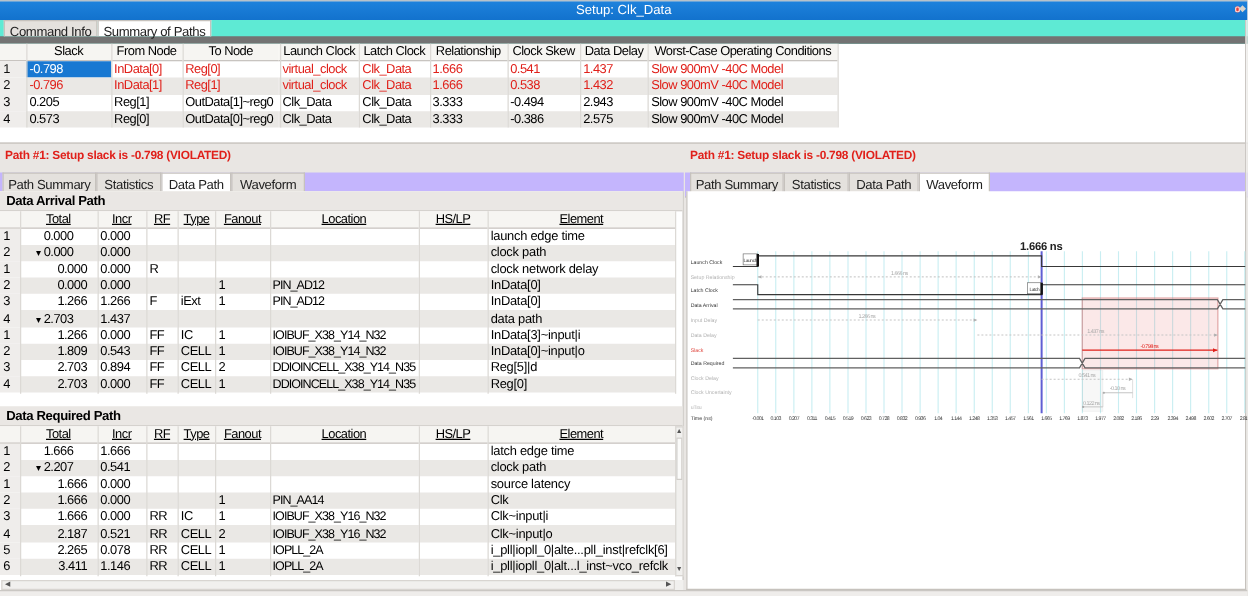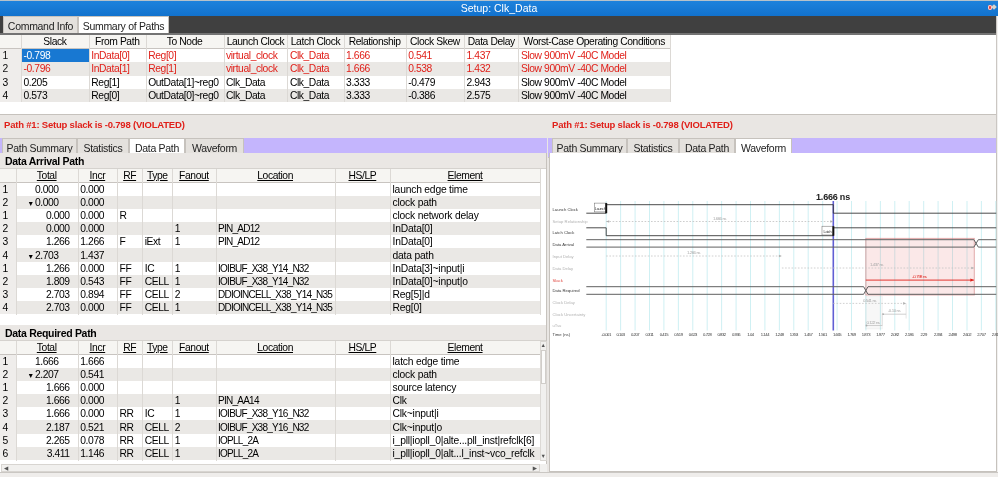--- a/index.html
+++ b/index.html
@@ -8,21 +8,21 @@
 .abs { position:absolute; }
 
 
 #titlebar { left:0; top:0; width:998px; height:16px; background:linear-gradient(#1e82dc,#1272cd); color:#fff;
   font-size:10.5px; text-align:center; line-height:15px; }
 #titlebar { border-top:1px solid #b7c2ca; }
 #dot1 { position:absolute; left:987.5px; top:5px; width:4.5px; height:4.5px; border-radius:50%; background:#e8413c; box-shadow:inset 0 0 0 1px #f7d5d4; }
 #dot2 { position:absolute; left:992px; top:5px; width:4px; height:4px; background:#d7d3cc; transform:rotate(45deg); }
 
 
-.tabrow { background:#404040; border-bottom:2px solid #737373; }
+.tabrow { background:#5eead4; border-bottom:6px solid #737373; }
 .tab { position:absolute; top:0; height:100%; border:1px solid #c6c2bd; border-bottom:none;
   background:#e4e1dd; color:#222; font-size:10.5px; letter-spacing:-0.3px; text-align:center; }
 .tab.active { background:#fff; height:101%; }
 #tabs1 { left:0; top:16px; width:998px; height:19px; }
 #tabs1 .tab { line-height:18px; }
 
 
 table { border-collapse:separate; border-spacing:0; table-layout:fixed; font-size:10.3px; letter-spacing:-0.4px; color:#000; }
 td,th { padding:0 0 0 2.5px; overflow:hidden; white-space:nowrap; }
 th { font-weight:normal; text-align:center; background:#f6f5f2; border-bottom:1px solid #c8c4c0; padding:0; }
@@ -98,21 +98,21 @@
       <col style="width:56.2px">
       <col style="width:62.1px">
       <col style="width:58.4px">
       <col style="width:54.4px">
       <col style="width:151.5px">
     </colgroup>
   <tbody>
       <tr>
         <th></th>
         <th>Slack</th>
-        <th>From Path</th>
+        <th>From Node</th>
         <th>To Node</th>
         <th>Launch Clock</th>
         <th>Latch Clock</th>
         <th>Relationship</th>
         <th>Clock Skew</th>
         <th>Data Delay</th>
         <th>Worst-Case Operating Conditions</th>
       </tr>
   <tr class="red">
         <td class="num">1</td>
@@ -139,21 +139,21 @@
         <td>Slow 900mV -40C Model</td>
       </tr>
   <tr>
         <td class="num">3</td>
         <td>0.205</td>
         <td>Reg[1]</td>
         <td>OutData[1]~reg0</td>
         <td>Clk_Data</td>
         <td>Clk_Data</td>
         <td>3.333</td>
-        <td>-0.479</td>
+        <td>-0.494</td>
         <td>2.943</td>
         <td>Slow 900mV -40C Model</td>
       </tr>
   <tr class="alt">
         <td class="num">4</td>
         <td>0.573</td>
         <td>Reg[0]</td>
         <td>OutData[0]~reg0</td>
         <td>Clk_Data</td>
         <td>Clk_Data</td>

